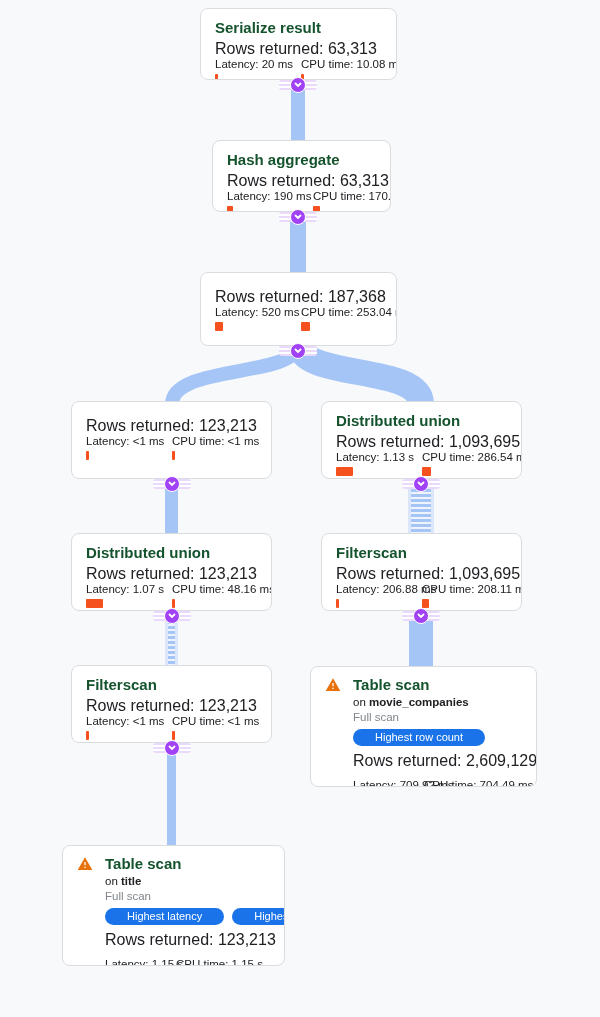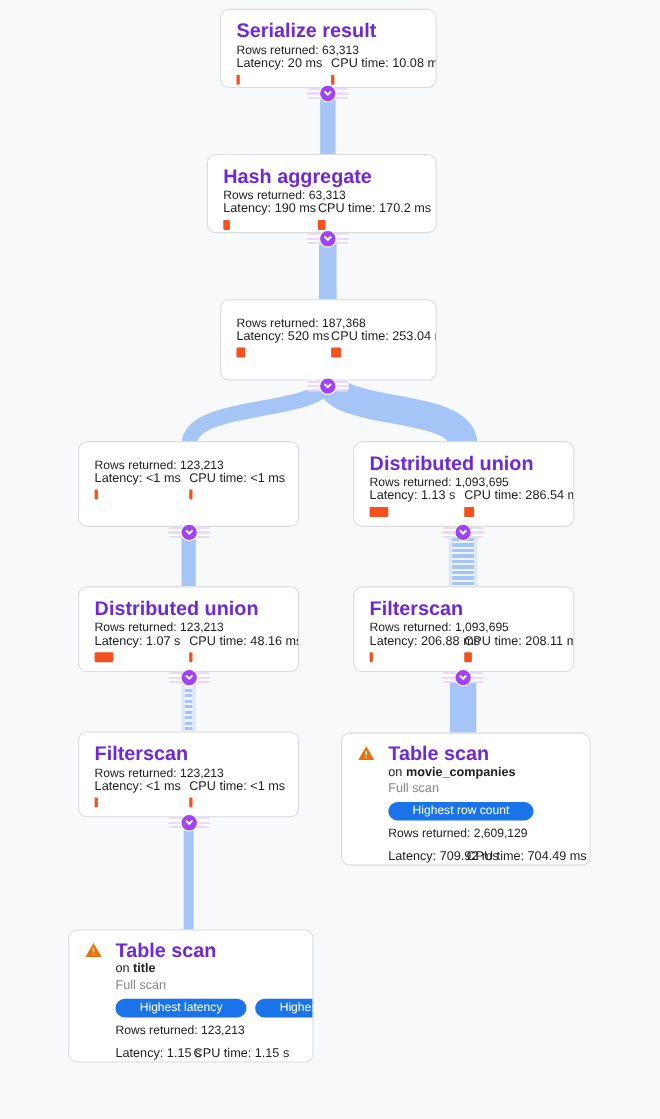--- a/index.html
+++ b/index.html
@@ -7,22 +7,22 @@
     width:600px;height:1017px;position:relative;overflow:hidden;
     background:#f8f9fa;
     font-family:"Liberation Sans",sans-serif;
     color:#202124;
   }
   
   .node{
     position:absolute;background:#fff;border:1px solid #dadce0;border-radius:8px;
     box-sizing:border-box;padding:11px 14px;z-index:2;overflow:hidden;cursor:pointer;
   }
-  .nt{font-size:18px;font-weight:700;color:#6d28d9;line-height:16px}
-  .nr{font-size:11px;color:#202124;margin-top:4px;white-space:nowrap}
+  .nt{font-size:15px;font-weight:700;color:#14532d;line-height:16px}
+  .nr{font-size:16px;color:#202124;margin-top:4px;white-space:nowrap}
   .metrics{display:flex;}
   .mcol{white-space:nowrap}
   .node .mcol.c1{width:86px;flex:none}
   .leaf .mcol.c1{width:71px;flex:none}
   .mlabel{font-size:11.5px;color:#202124}
   .bar{height:9px;background:#f4511e;margin-top:4px;border-radius:1px}
   
   .leaf .hdr{display:flex;align-items:center}
   .leaf .hdr .warn{flex:none;margin-right:12px;display:flex}
   .leaf-body{margin-left:28px}
@@ -145,21 +145,21 @@
         <div class="mlabel"><span>Latency:</span> <span>20 ms</span></div>
         <div class="bar" style="width: 3px;"></div>
       </div>
     <div class="mcol">
         <div class="mlabel"><span>CPU time:</span> <span>10.08 ms</span></div>
         <div class="bar" style="width: 3px;"></div>
       </div>
   </div>
 </div>
 
-<div class="node" style="left:188px;top:140px;width:209px;height:72px">
+<div class="node" style="left:212px;top:140px;width:179px;height:72px">
   <div class="nt">Hash aggregate</div>
   <div class="nr"><span>Rows returned:</span> <span>63,313</span></div>
   <div class="metrics">
     <div class="mcol c1">
         <div class="mlabel"><span>Latency:</span> <span>190 ms</span></div>
         <div class="bar" style="width: 6px;"></div>
       </div>
     <div class="mcol">
         <div class="mlabel"><span>CPU time:</span> <span>170.2 ms</span></div>
         <div class="bar" style="width: 7px;"></div>

